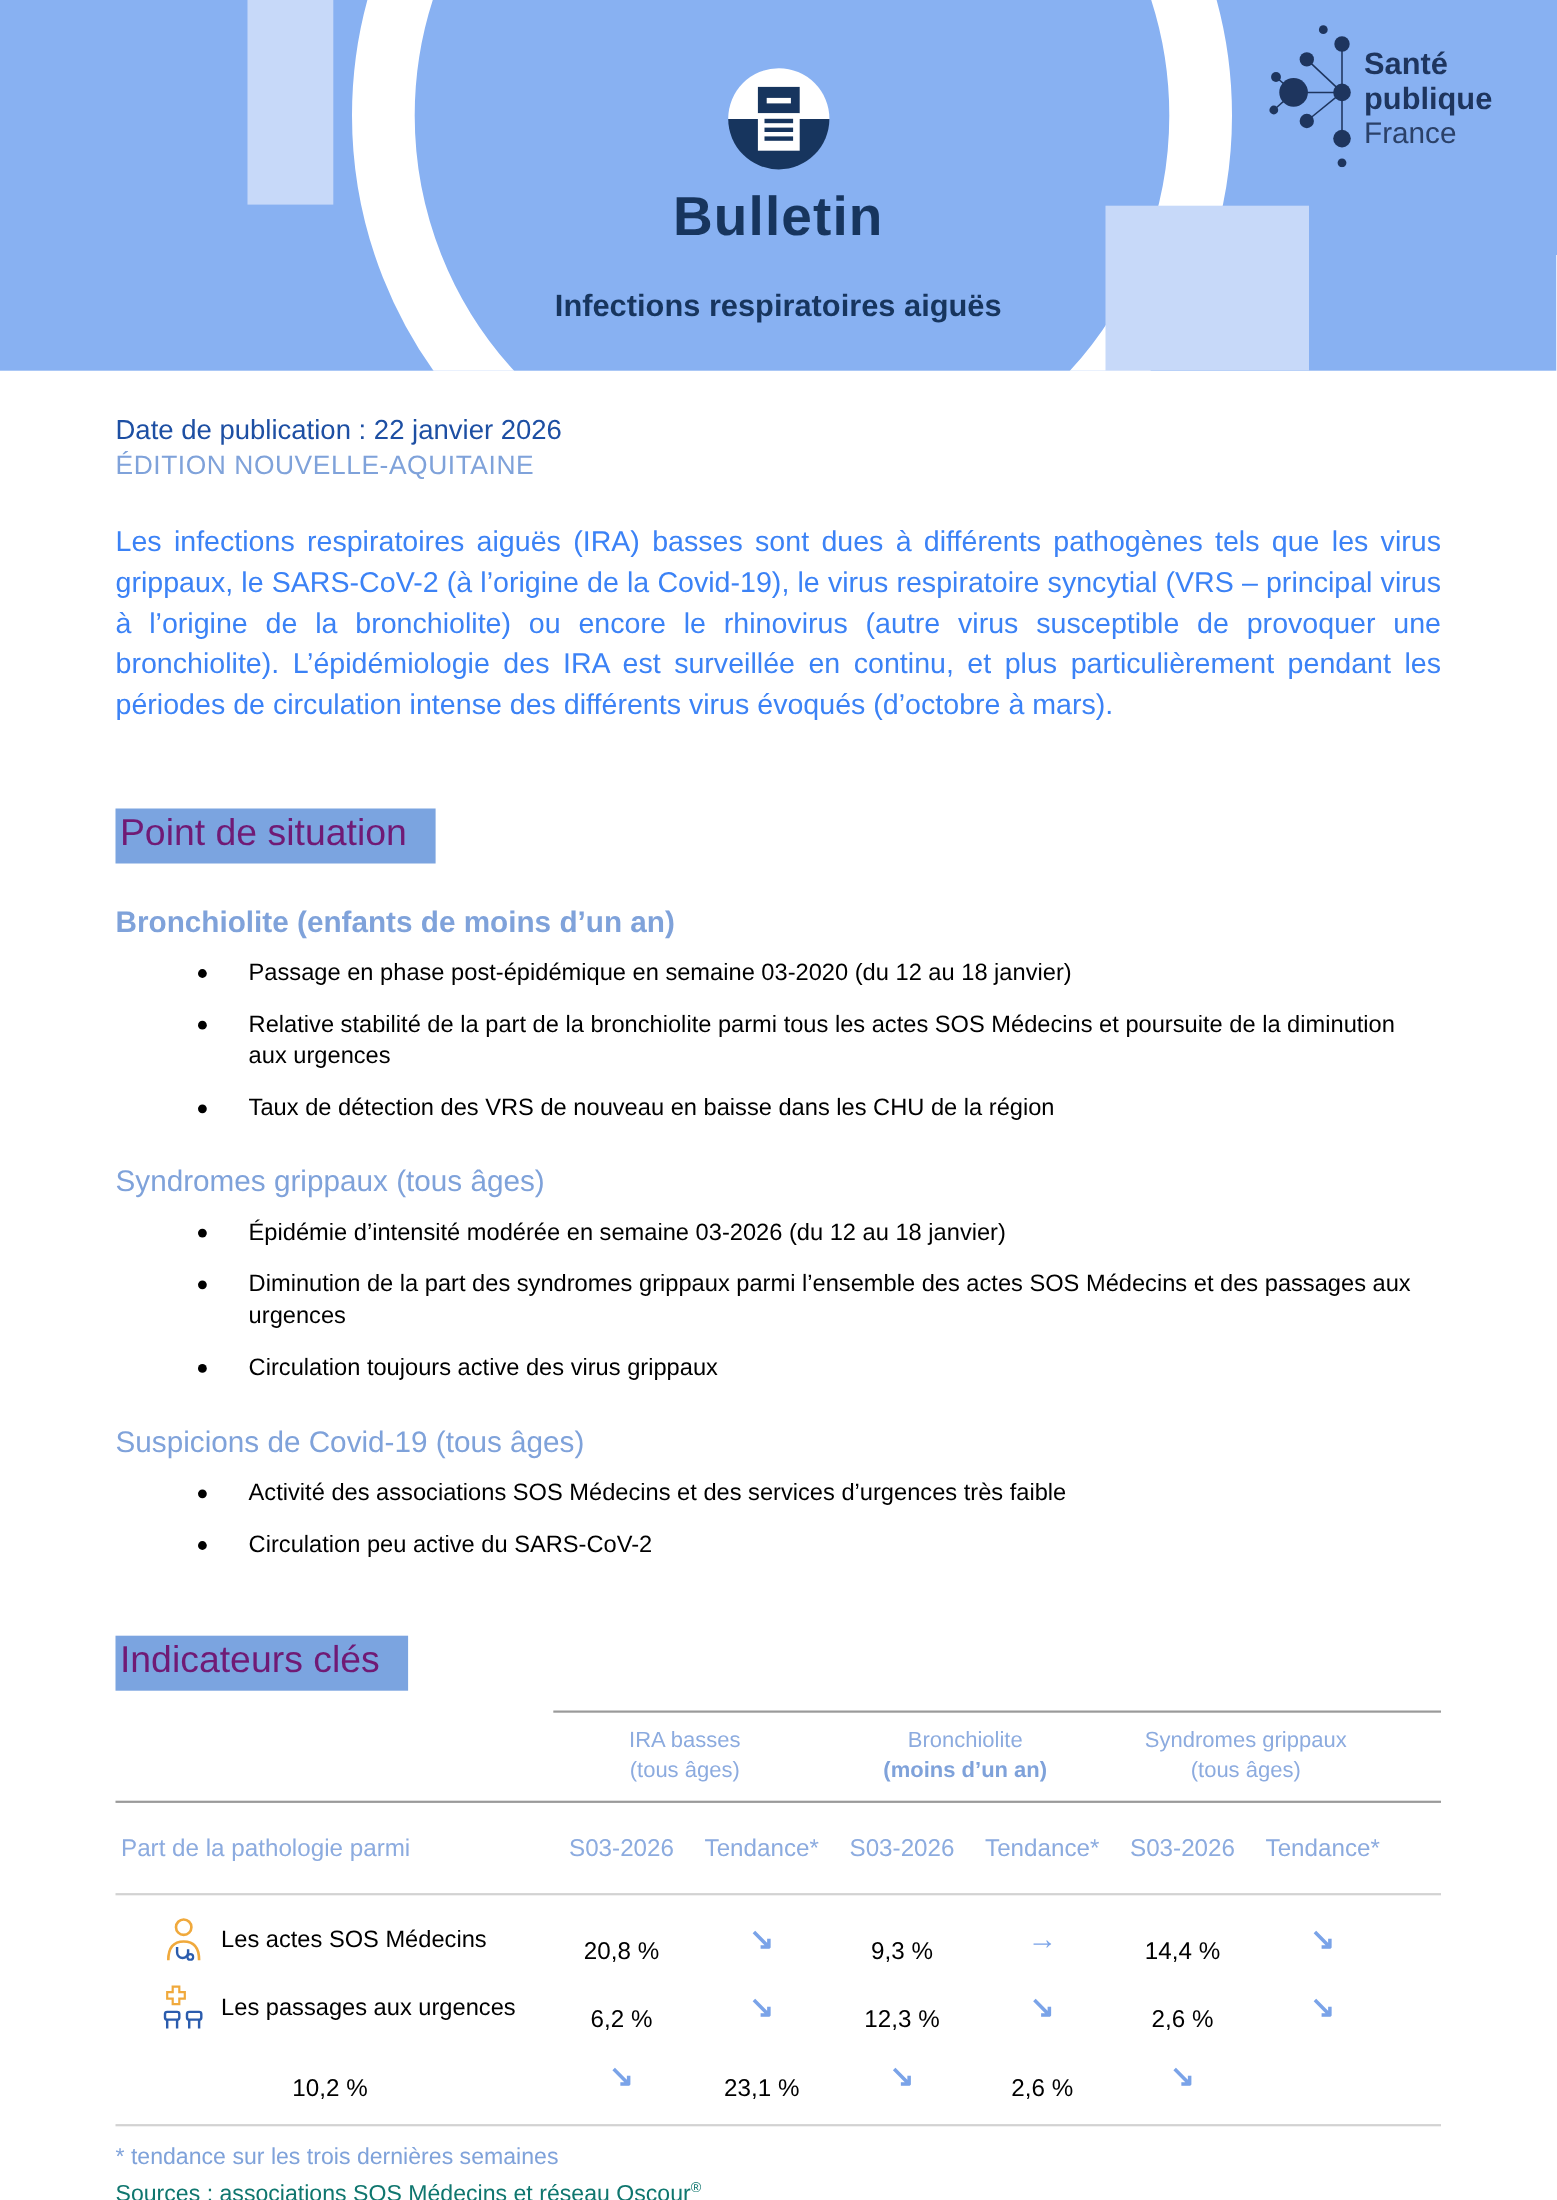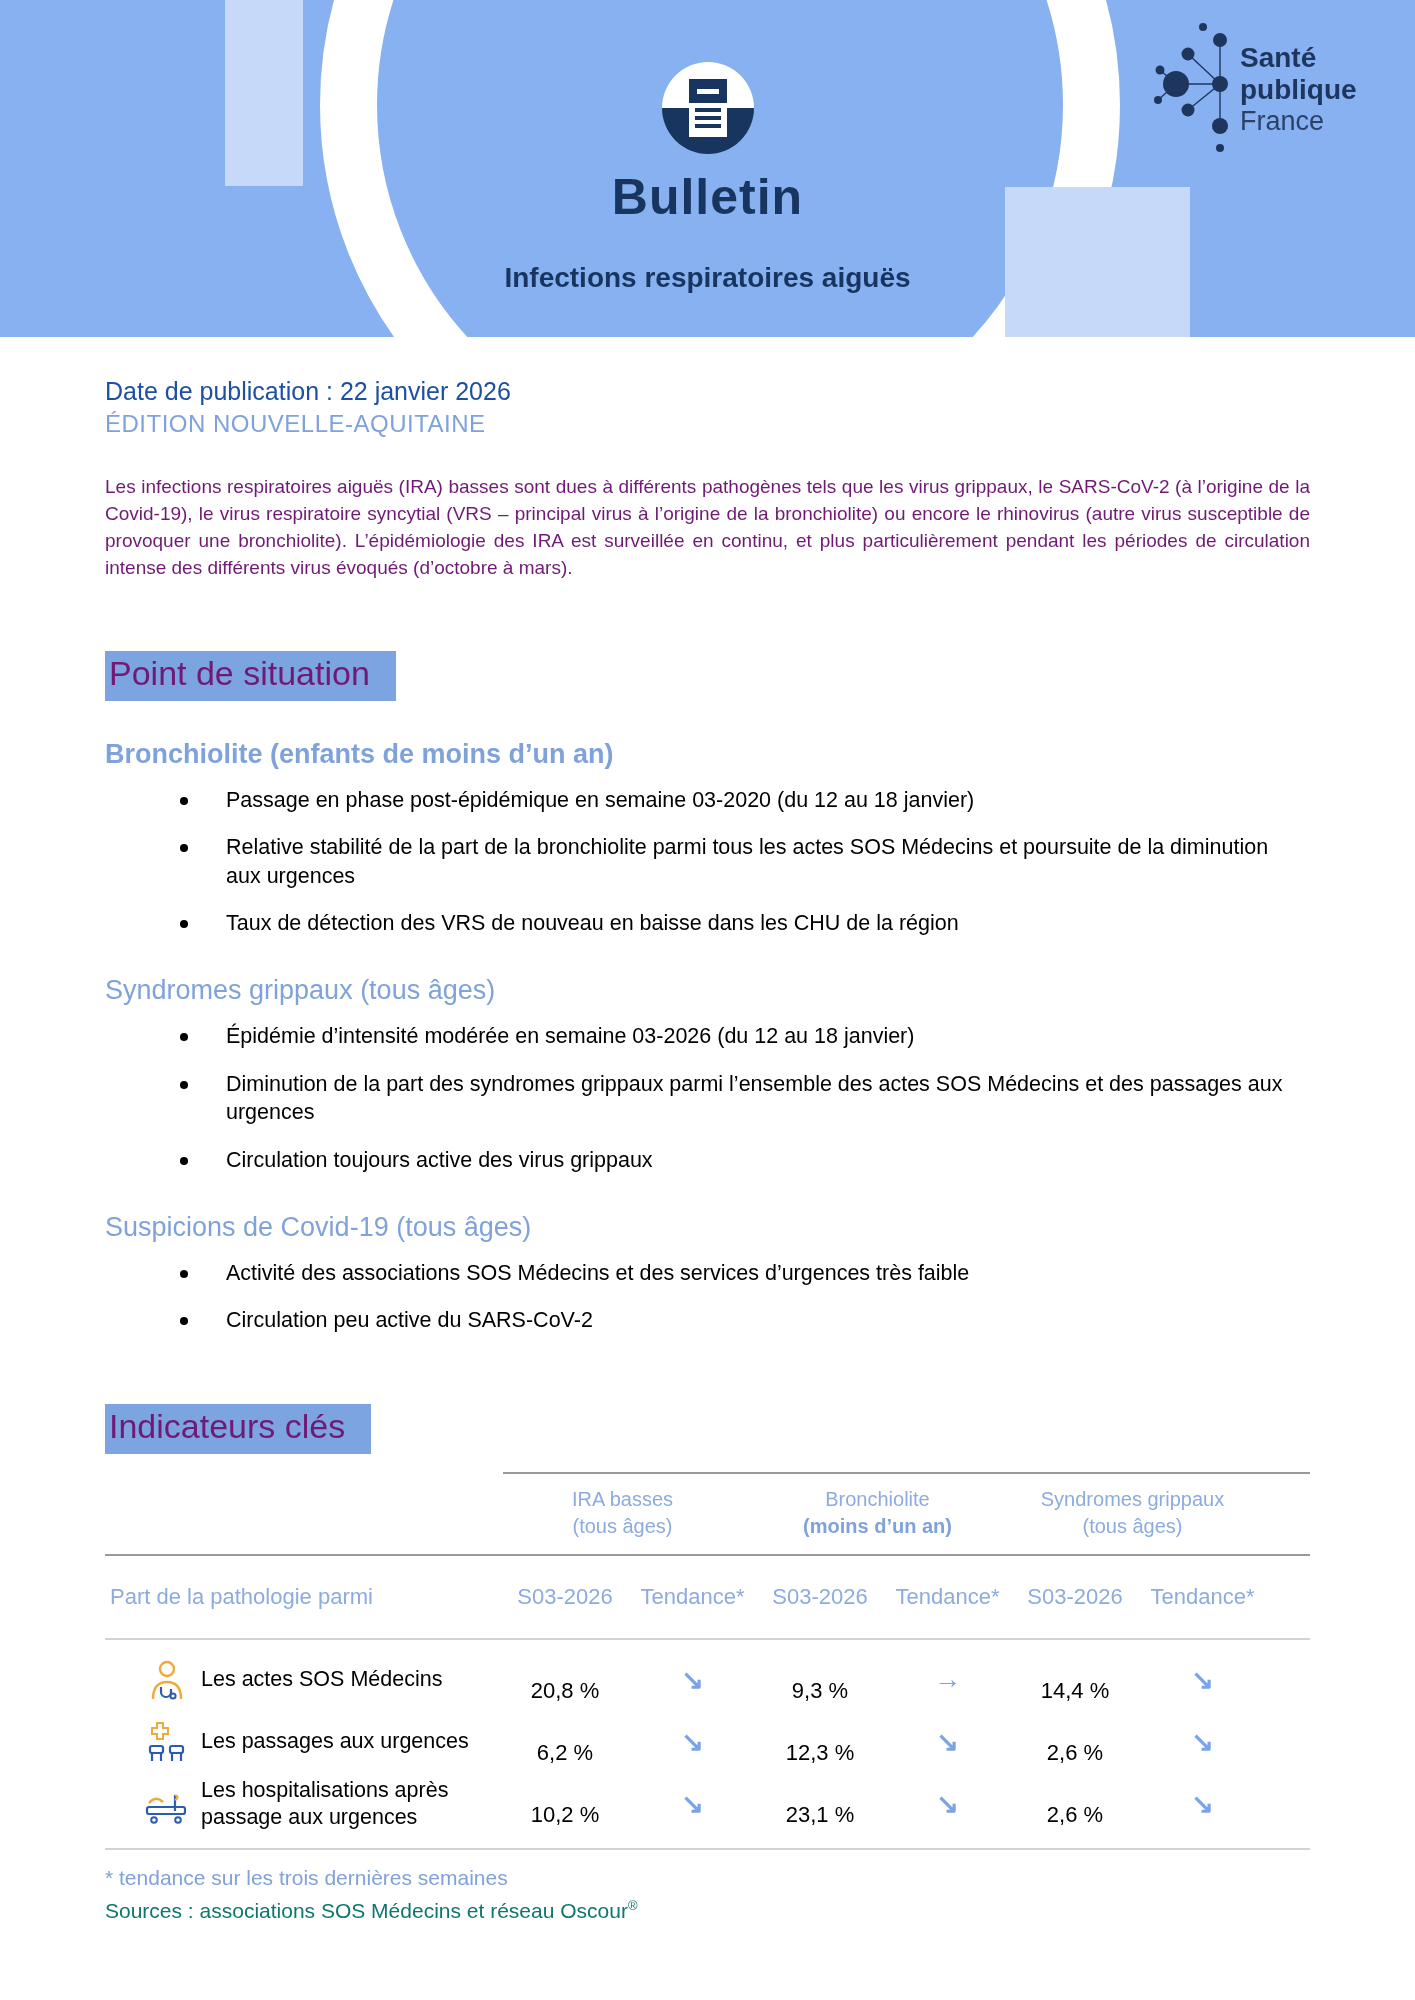--- a/index.html
+++ b/index.html
@@ -26,21 +26,21 @@
   .doc-bot .bar{width:26px;height:4px;background:#17355e;}
   .main-title{position:absolute;left:0;width:100%;top:168px;
               font-size:50px;font-weight:bold;color:#17355e;letter-spacing:1px;}
   .sub-title{position:absolute;left:0;width:100%;top:262px;
              font-size:28px;font-weight:bold;color:#17355e;}
   .logo{position:absolute;right:55px;top:22px;}
   
   .content{padding:0 105px;}
   .pub-date{margin-top:40px;font-size:25px;color:#1d4fa3;}
   .edition{margin-top:4px;font-size:24px;color:#7fa2da;letter-spacing:0.5px;}
-  .intro{margin-top:36px;font-size:19px;line-height:1.42;text-align:justify;color:#701a75;}
+  .intro{margin-top:36px;font-size:26px;line-height:1.42;text-align:justify;color:#3b82f6;}
   .band{display:inline-block;background:#7ba4e0;color:#701a75;font-size:34px;
         padding:3px 26px 8px 4px;margin-top:50px;}
   .section-title{font-size:27px;color:#7fa2da;font-weight:normal;margin:38px 0 16px 0;}
   .section-title.bold{font-weight:bold;}
   ul.bullets{list-style:none;margin:0 0 0 73px;padding:0;}
   ul.bullets li{position:relative;padding-left:48px;margin-bottom:19px;
                 font-size:21.5px;line-height:1.32;max-width:1060px;}
   ul.bullets li::before{content:"";position:absolute;left:2px;top:11px;width:8px;height:8px;
                         border-radius:50%;background:#000;}
   
@@ -238,34 +238,20 @@
     </div>
     <div class="val">6,2 %</div>
     <div class="trend">↘</div>
     <div class="val">12,3 %</div>
     <div class="trend">↘</div>
     <div class="val">2,6 %</div>
     <div class="trend">↘</div>
   </div>
 
   <div class="grid7 irow">
-    <div class="labelcell">
-      <span class="icon-box">
-
-        <svg width="44" height="42" viewBox="0 0 44 42" fill="none">
-          <path d="M4 20 q7 -8 14 -1" stroke="#f0a93c" stroke-width="2.6" fill="none"></path>
-          <line x1="30" y1="12" x2="30" y2="28" stroke="#2b5cad" stroke-width="2.2"></line>
-          <path d="M30 12 q5 2 0 5" stroke="#f0a93c" stroke-width="2.4" fill="none"></path>
-          <rect x="2" y="24" width="38" height="7" rx="2" stroke="#2b5cad" stroke-width="2.2"></rect>
-          <circle cx="9" cy="37" r="2.8" stroke="#2b5cad" stroke-width="2"></circle>
-          <circle cx="33" cy="37" r="2.8" stroke="#2b5cad" stroke-width="2"></circle>
-        </svg>
-      </span>
-      <span class="txt">Les hospitalisations après passage aux urgences</span>
-    </div>
     <div class="val">10,2 %</div>
     <div class="trend">↘</div>
     <div class="val">23,1 %</div>
     <div class="trend">↘</div>
     <div class="val">2,6 %</div>
     <div class="trend">↘</div>
   </div>
 </div>
 
     <div class="line-light"></div>

